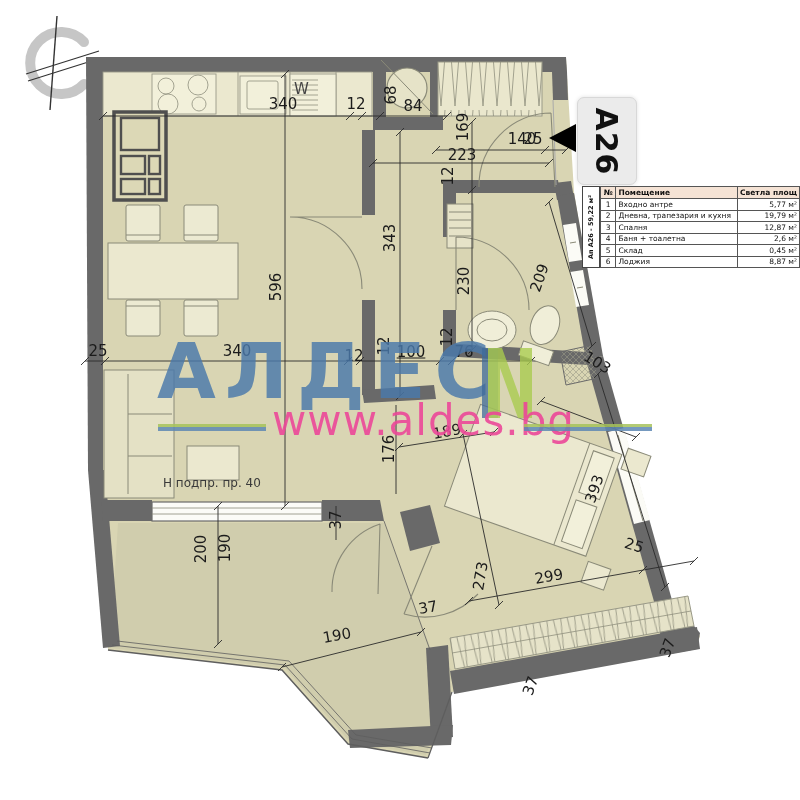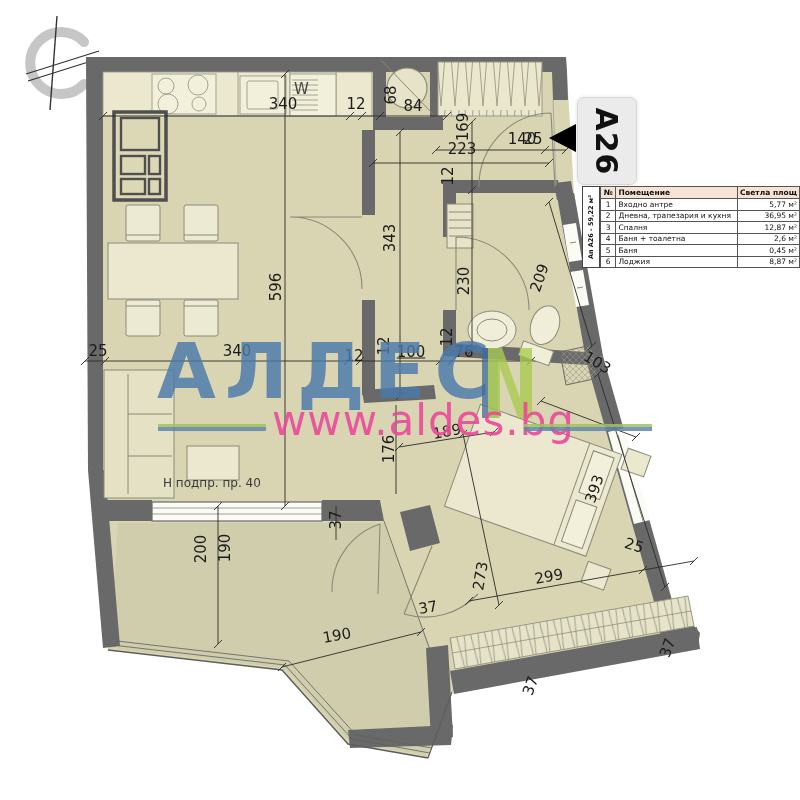--- a/index.html
+++ b/index.html
@@ -222,21 +222,21 @@
 </svg>
 
 <div id="dims">
       <span class="dim" style="left: 283px; top: 104px; transform: translate(-50%, -50%) rotate(0deg);">340</span>
       <span class="dim" style="left: 356px; top: 104px; transform: translate(-50%, -50%) rotate(0deg);">12</span>
       <span class="dim" style="left: 391px; top: 95px; transform: translate(-50%, -50%) rotate(-90deg);">68</span>
       <span class="dim" style="left: 413px; top: 106px; transform: translate(-50%, -50%) rotate(0deg);">84</span>
       <span class="dim" style="left: 494px; top: 139px; transform: translate(-50%, -50%) rotate(0deg); margin-left: 28px;">140</span>
       <span class="dim" style="left: 533px; top: 139px; transform: translate(-50%, -50%) rotate(0deg);">25</span>
       <span class="dim" style="left: 463px; top: 127px; transform: translate(-50%, -50%) rotate(-90deg);">169</span>
-      <span class="dim" style="left: 462px; top: 149px; transform: translate(-50%, -50%) rotate(0deg);">223</span>
+      <span class="dim" style="left: 462px; top: 155px; transform: translate(-50%, -50%) rotate(0deg);">223</span>
       <span class="dim" style="left: 448px; top: 176px; transform: translate(-50%, -50%) rotate(-90deg);">12</span>
       <span class="dim" style="left: 276px; top: 287px; transform: translate(-50%, -50%) rotate(-90deg);">596</span>
       <span class="dim" style="left: 390px; top: 238px; transform: translate(-50%, -50%) rotate(-90deg);">343</span>
       <span class="dim" style="left: 464px; top: 281px; transform: translate(-50%, -50%) rotate(-90deg);">230</span>
       <span class="dim" style="left: 540px; top: 278px; transform: translate(-50%, -50%) rotate(-71deg);">209</span>
       <span class="dim" style="left: 447px; top: 337px; transform: translate(-50%, -50%) rotate(-90deg);">12</span>
       <span class="dim" style="left: 98px; top: 351px; transform: translate(-50%, -50%) rotate(0deg);">25</span>
       <span class="dim" style="left: 237px; top: 351px; transform: translate(-50%, -50%) rotate(0deg);">340</span>
       <span class="dim" style="left: 354px; top: 356px; transform: translate(-50%, -50%) rotate(0deg);">12</span>
       <span class="dim" style="left: 384px; top: 346px; transform: translate(-50%, -50%) rotate(-90deg);">12</span>
@@ -280,35 +280,35 @@
         </thead>
     <tbody id="tbody">
           <tr>
             <td class="c-num">1</td>
             <td class="c-name">Входно антре</td>
             <td class="c-area">5,77 м²</td>
           </tr>
           <tr>
             <td class="c-num">2</td>
             <td class="c-name">Дневна, трапезария и кухня</td>
-            <td class="c-area">36,95 м²</td>
+            <td class="c-area">19,79 м²</td>
           </tr>
           <tr>
             <td class="c-num">3</td>
             <td class="c-name">Спалня</td>
             <td class="c-area">12,87 м²</td>
           </tr>
           <tr>
             <td class="c-num">4</td>
             <td class="c-name">Баня + тоалетна</td>
             <td class="c-area">2,6 м²</td>
           </tr>
           <tr>
             <td class="c-num">5</td>
-            <td class="c-name">Баня</td>
+            <td class="c-name">Склад</td>
             <td class="c-area">0,45 м²</td>
           </tr>
           <tr>
             <td class="c-num">6</td>
             <td class="c-name">Лоджия</td>
             <td class="c-area">8,87 м²</td>
           </tr>
         </tbody>
   </table>
 </div>

